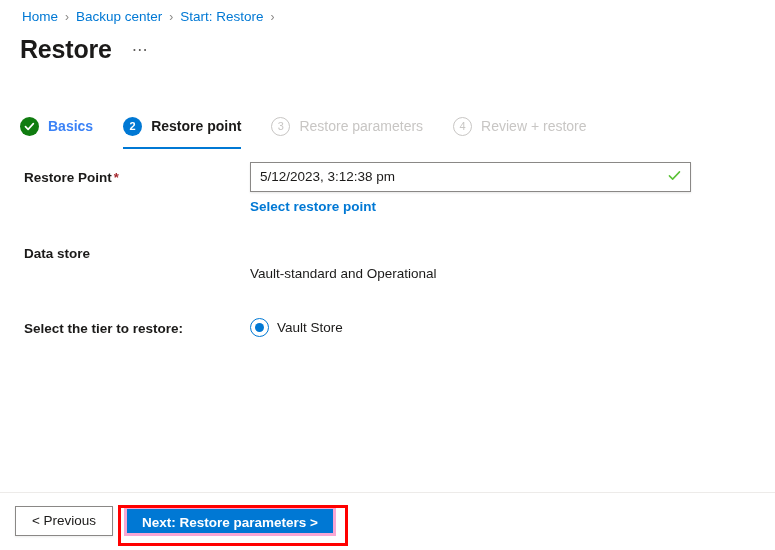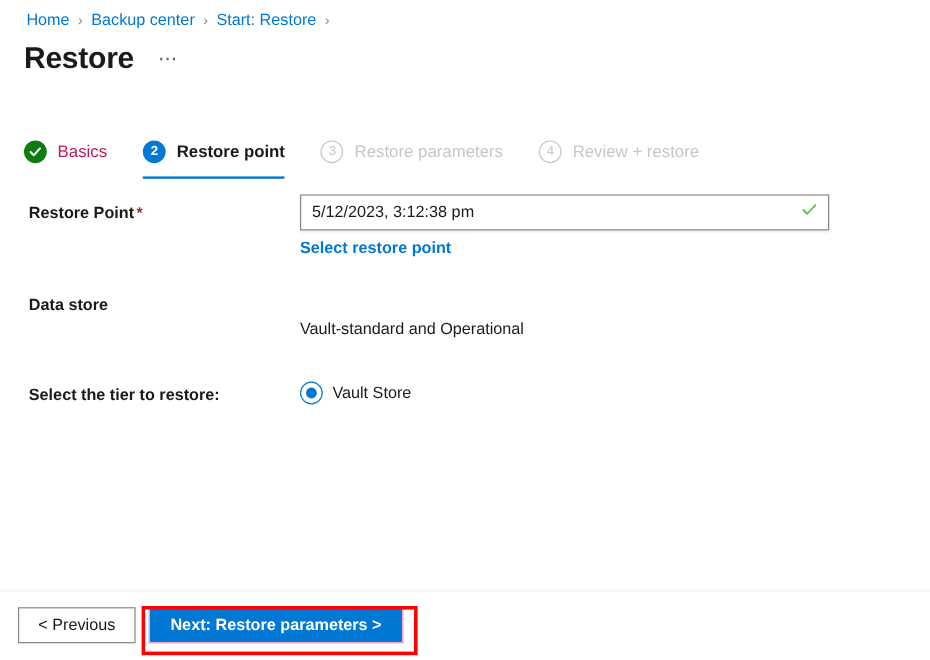--- a/index.html
+++ b/index.html
@@ -107,22 +107,22 @@
   }
   .tab .tab-label {
     font-size: 14px;
     line-height: 18px;
   }
   .tab.is-active .tab-label {
     font-weight: 700;
     color: #1b1a19;
   }
   .tab.is-done .tab-label {
-    font-weight: 400;
-    color: #be185d;
+    font-weight: 700;
+    color: #3b82f6;
   }
   .tab.is-pending .tab-label {
     color: #c8c6c4;
     font-weight: 400;
   }
   .tab.is-pending { cursor: default; }
   .tab .underline {
     position: absolute;
     left: 0; right: 0;
     bottom: -7px;
@@ -269,21 +269,21 @@
     cursor: pointer;
     box-shadow: 0 1px 2px rgba(0,0,0,0.08);
     padding: 0;
     line-height: 28px;
   }
   .btn-next {
     position: absolute;
     left: 124px; top: 13px;
     width: 212px; height: 30px;
     background: #0078d4;
-    border: 1px solid #f9a8d4;
+    border: 3px solid #f9a8d4;
     color: #ffffff;
     font-family: "Liberation Sans", sans-serif;
     font-size: 13.5px;
     font-weight: 700;
     cursor: pointer;
     padding: 0;
     line-height: 28px;
   }
   .highlight-box {
     position: absolute;

